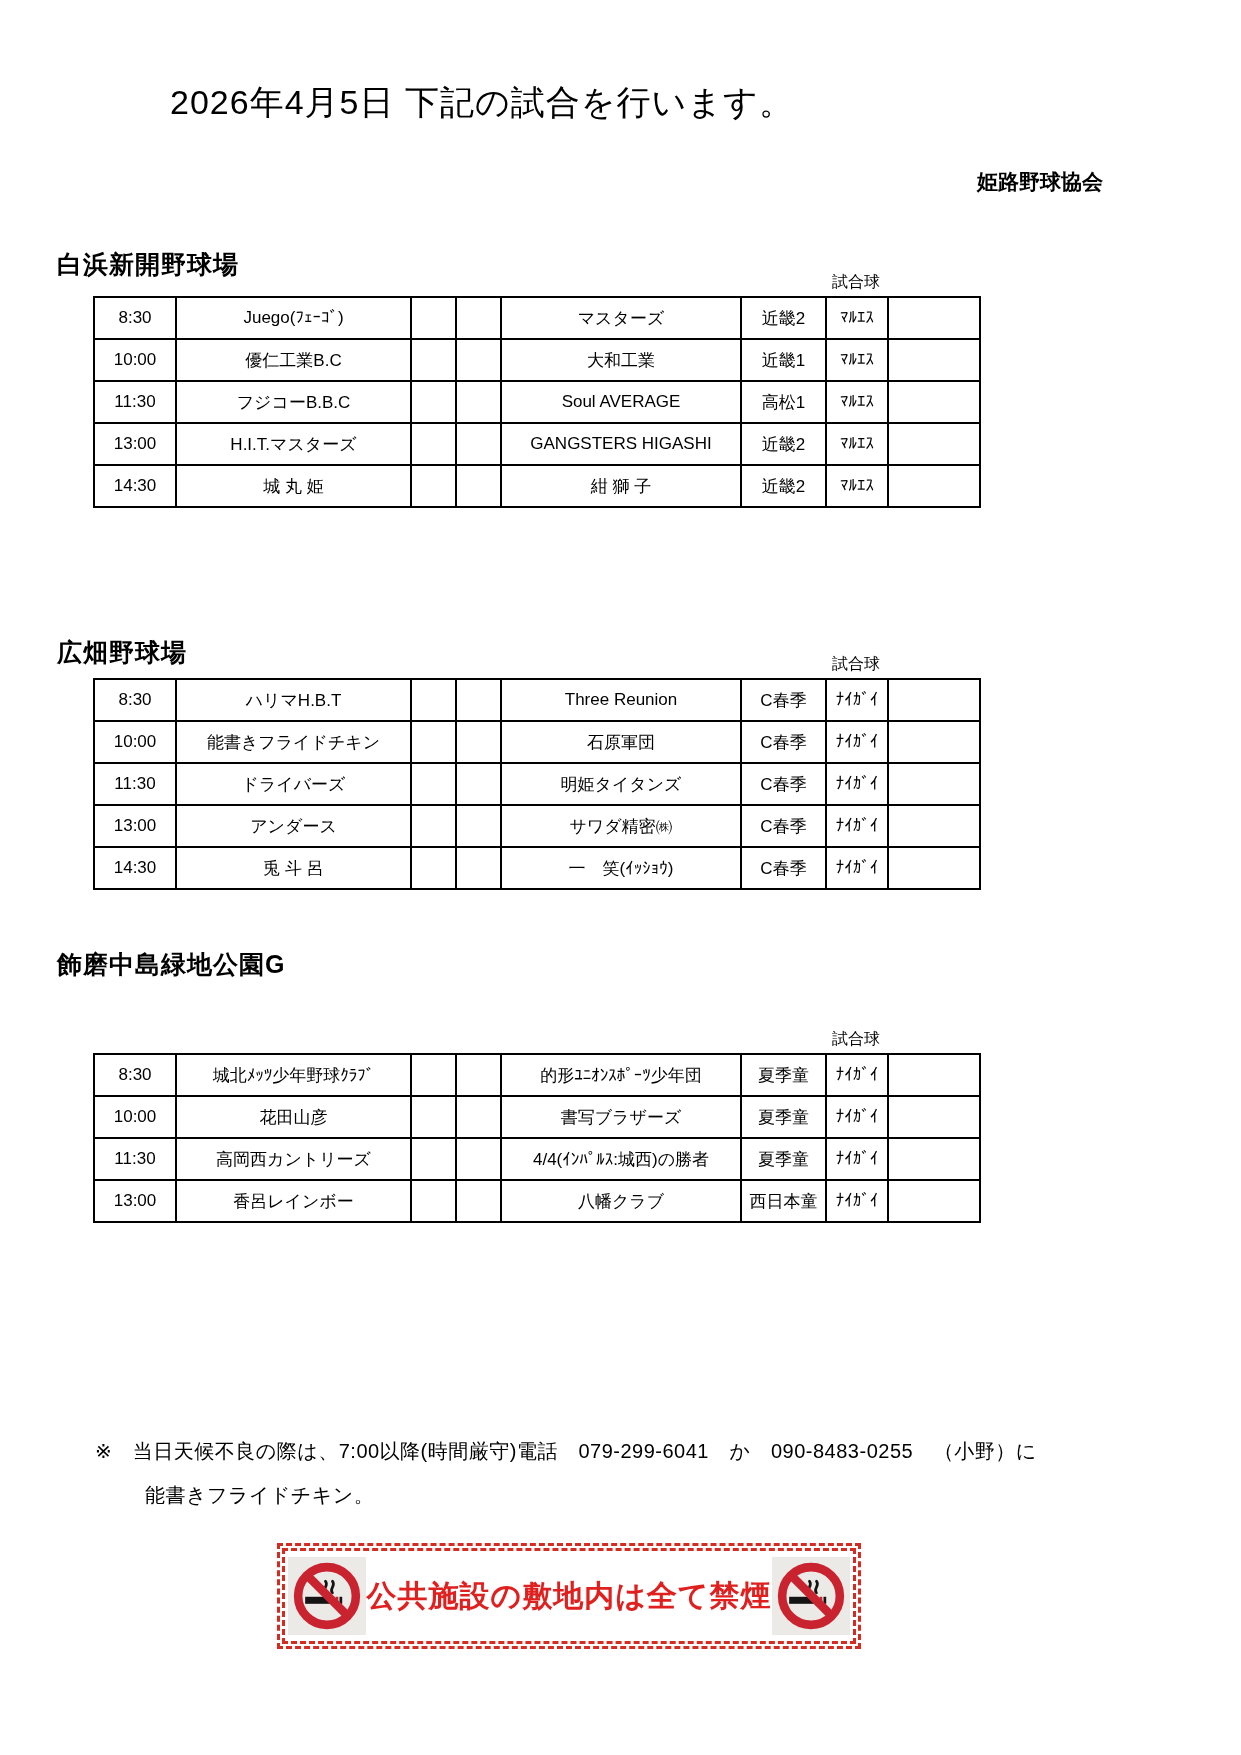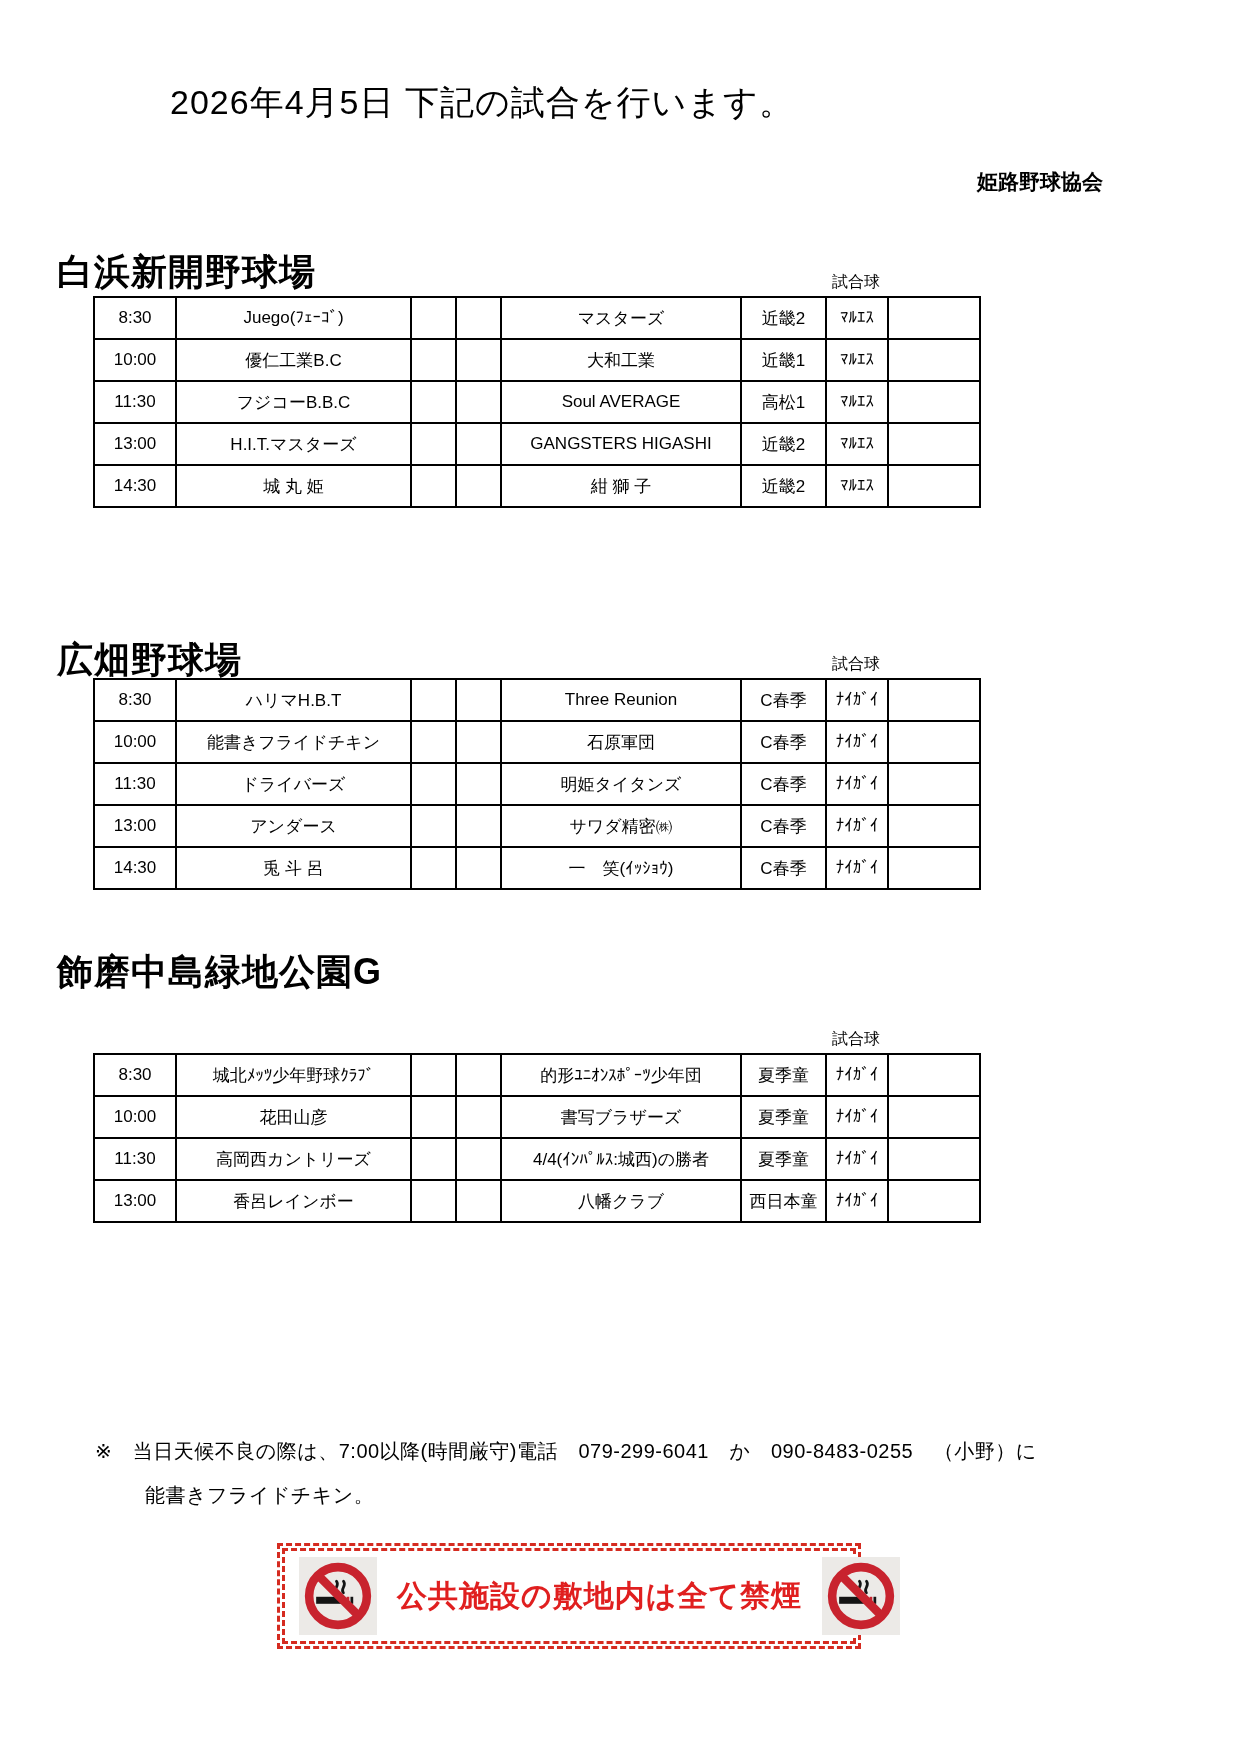--- a/index.html
+++ b/index.html
@@ -4,21 +4,21 @@
 <style>
   html,body{margin:0;padding:0;}
   body{
     width:1241px;height:1755px;position:relative;background:#ffffff;color:#000;
     font-family:"Liberation Sans","DejaVu Sans",sans-serif;
     -webkit-font-smoothing:antialiased;
   }
   .abs{position:absolute;}
   .page-title{left:170px;top:80px;font-size:34px;letter-spacing:1px;white-space:nowrap;text-align:right;}
   .org{left:977px;top:168px;font-size:21px;white-space:nowrap;font-weight:bold;}
-  .venue-name{left:57px;font-size:36px;font-weight:bold;letter-spacing:1px;white-space:nowrap;}
+  .venue-name{left:57px;font-size:25px;font-weight:bold;letter-spacing:1px;white-space:nowrap;}
   .vh1{top:248px;} .vh2{top:636px;} .vh3{top:948px;}
   .ball-header{left:825px;width:62px;text-align:center;font-size:16px;white-space:nowrap;}
   .bh1{top:272px;} .bh2{top:654px;} .bh3{top:1029px;}
   table.sched{position:absolute;left:93px;border-collapse:collapse;table-layout:fixed;width:886px;}
   .tbl1{top:296px;} .tbl2{top:678px;} .tbl3{top:1053px;}
   .sched td{
     border:2px solid #000;height:40px;padding:0 2px;text-align:center;vertical-align:middle;
     font-size:17px;white-space:nowrap;overflow:hidden;
   }
   .c-time{font-size:18px;margin-left:47px;}
@@ -26,21 +26,21 @@
   .c-ball{font-size:12px;}
   .note{font-size:20px;white-space:nowrap;letter-spacing:0.5px;}
   .note1{left:95px;top:1438px;}
   .note2{left:145px;top:1482px;}
   .banner{
     left:277px;top:1543px;width:584px;height:106px;
     border:3px dashed #d52b20;box-sizing:border-box;
   }
   .banner-inner{
     border:3px dashed #d52b20;margin:2px;height:calc(100% - 10px);
-    display:flex;align-items:center;justify-content:flex-start;padding:0 14px;gap:20px;
+    display:flex;align-items:center;justify-content:center;padding:0 14px;
   }
   .banner-text{
     color:#e01f1f;font-size:30px;font-weight:bold;letter-spacing:1px;white-space:nowrap;
   }
   .ns-icon{display:inline-block;width:78px;height:78px;line-height:0;}
 </style>
 </head>
 <body>
 
 <div class="abs page-title">2026年4月5日 下記の試合を行います。</div>

